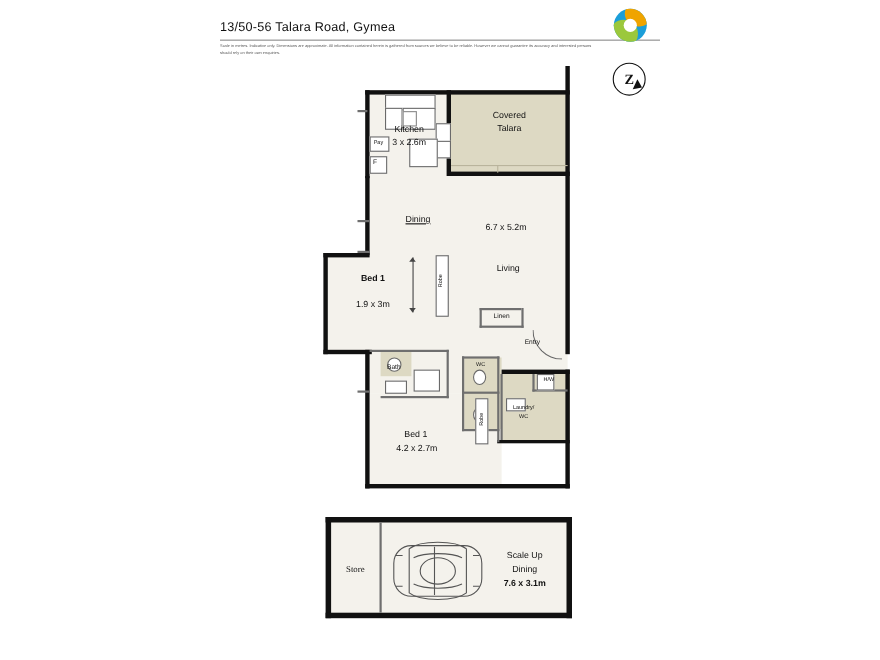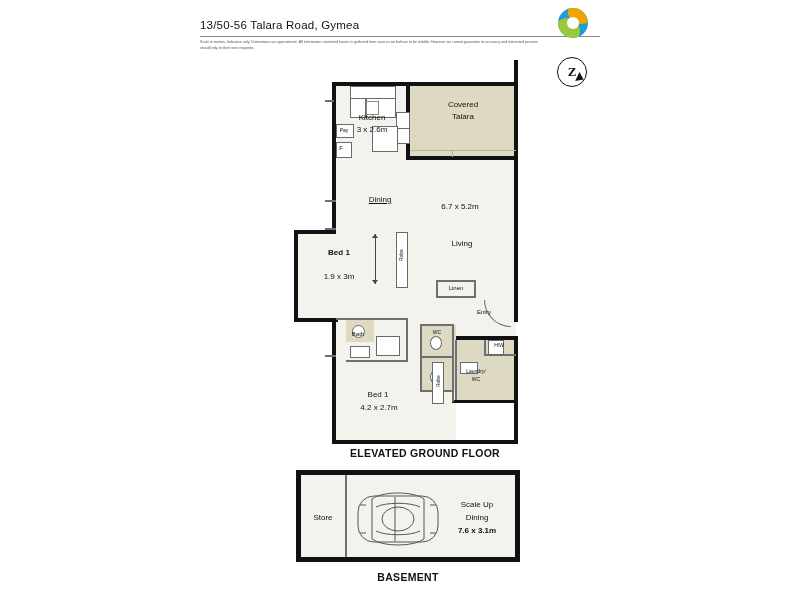--- a/index.html
+++ b/index.html
@@ -209,21 +209,20 @@
   <div class="label" style="left:339px;top:403px;width:80px;">4.2 x 2.7m</div>
 
   <div class="label small" style="left:340px;top:331px;width:36px;">Bath</div>
   <div class="label small" style="left:438px;top:285px;width:36px;">Linen</div>
   <div class="label small" style="left:466px;top:309px;width:36px;">Entry</div>
   <div class="label tiny" style="left:424px;top:329px;width:26px;">WC</div>
   <div class="label tiny" style="left:456px;top:368px;width:40px;">Laundry/</div>
   <div class="label tiny" style="left:456px;top:376px;width:40px;">WC</div>
   <div class="label tiny" style="left:484px;top:342px;width:30px;">H/W</div>
 
-  <div class="floor-cap" style="left:280px;top:447px;width:290px;">ELEVATED GROUND FLOOR</div>
 
   <div class="room" style="left:300px;top:474px;width:216px;height:84px;"></div>
   <div class="wall" style="left:296px;top:470px;width:224px;height:5px;"></div>
   <div class="wall" style="left:296px;top:470px;width:5px;height:92px;"></div>
   <div class="wall" style="left:515px;top:470px;width:5px;height:92px;"></div>
   <div class="wall" style="left:296px;top:557px;width:224px;height:5px;"></div>
   <div class="thin" style="left:345px;top:475px;width:2px;height:82px;"></div>
 
   <svg class="car" viewBox="0 0 92 64">
     <g fill="none" stroke="#555" stroke-width="1">
@@ -231,20 +230,19 @@
       <path d="M20 12 C30 4 62 4 72 12 L72 52 C62 60 30 60 20 52 Z"></path>
       <path d="M24 20 C34 15 58 15 68 20"></path>
       <path d="M24 44 C34 49 58 49 68 44"></path>
       <line x1="43" y1="10" x2="43" y2="54"></line>
       <ellipse cx="46" cy="32" rx="16" ry="12"></ellipse>
       <path d="M8 18 L14 18 M8 46 L14 46"></path>
       <path d="M78 18 L84 18 M78 46 L84 46"></path>
     </g>
   </svg>
 
-  <div class="label" style="left:300px;top:513px;width:46px;">Store</div>
+  <div class="label" style="left:300px;top:513px;width:46px;font-family:Liberation Serif, serif;">Store</div>
   <div class="label" style="left:440px;top:500px;width:74px;">Scale Up</div>
   <div class="label" style="left:440px;top:513px;width:74px;">Dining</div>
   <div class="label" style="left:436px;top:526px;width:82px;font-weight:bold;">7.6 x 3.1m</div>
 
-  <div class="floor-cap" style="left:300px;top:571px;width:216px;">BASEMENT</div>
 
 </div>
 
 </body></html>

